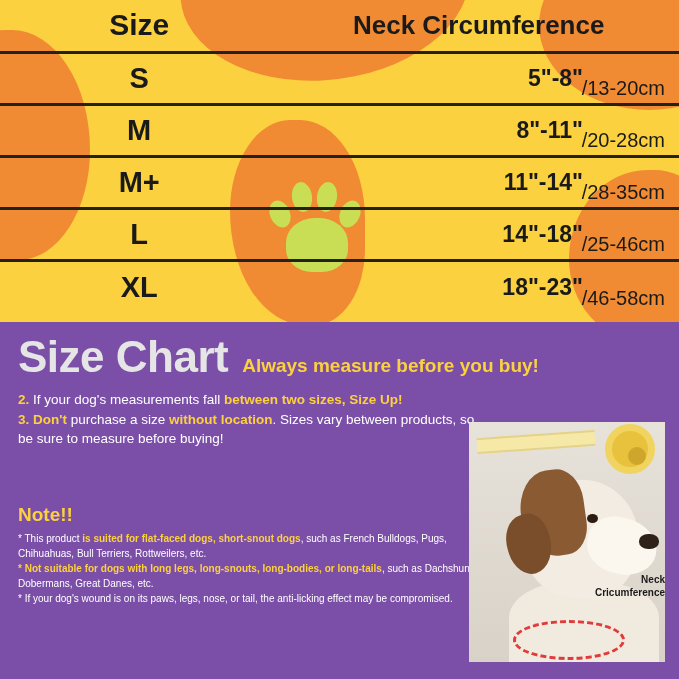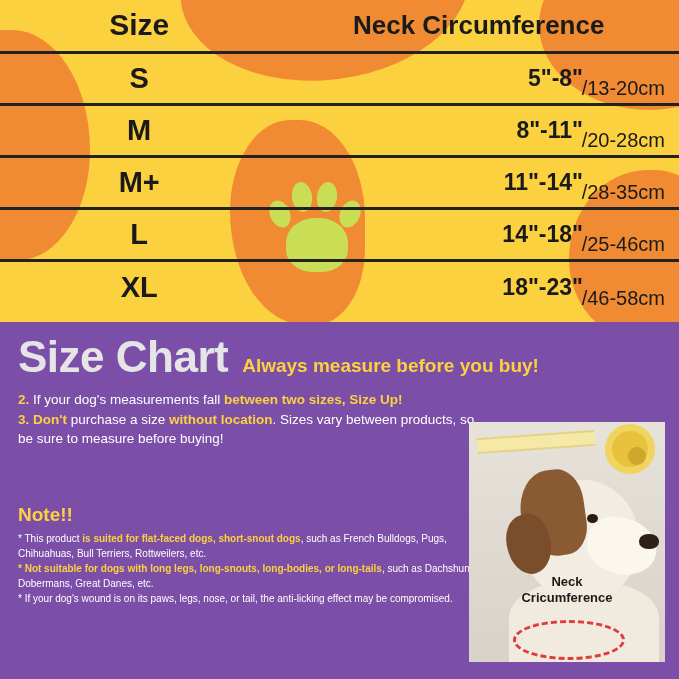--- a/index.html
+++ b/index.html
@@ -248,22 +248,22 @@
     left: 0; top: 16px;
     width: 118px; height: 16px;
     background: #f6e9a8;
     border-top: 2px solid #e3d28c;
     border-bottom: 2px solid #e3d28c;
     transform: rotate(-4deg);
   }
   .ph-label {
     position: absolute;
     left: 0; right: 0; top: 152px;
-    text-align: center;
-    font-size: 13px;
+    text-align: right;
+    font-size: 10px;
     font-weight: bold;
     color: #1a1a1a;
     line-height: 1.25;
   }
   .ph-dashed {
     position: absolute;
     left: 44px; top: 198px;
     width: 112px; height: 40px;
     border: 3px dashed #e03b3b;
     border-radius: 50%;

